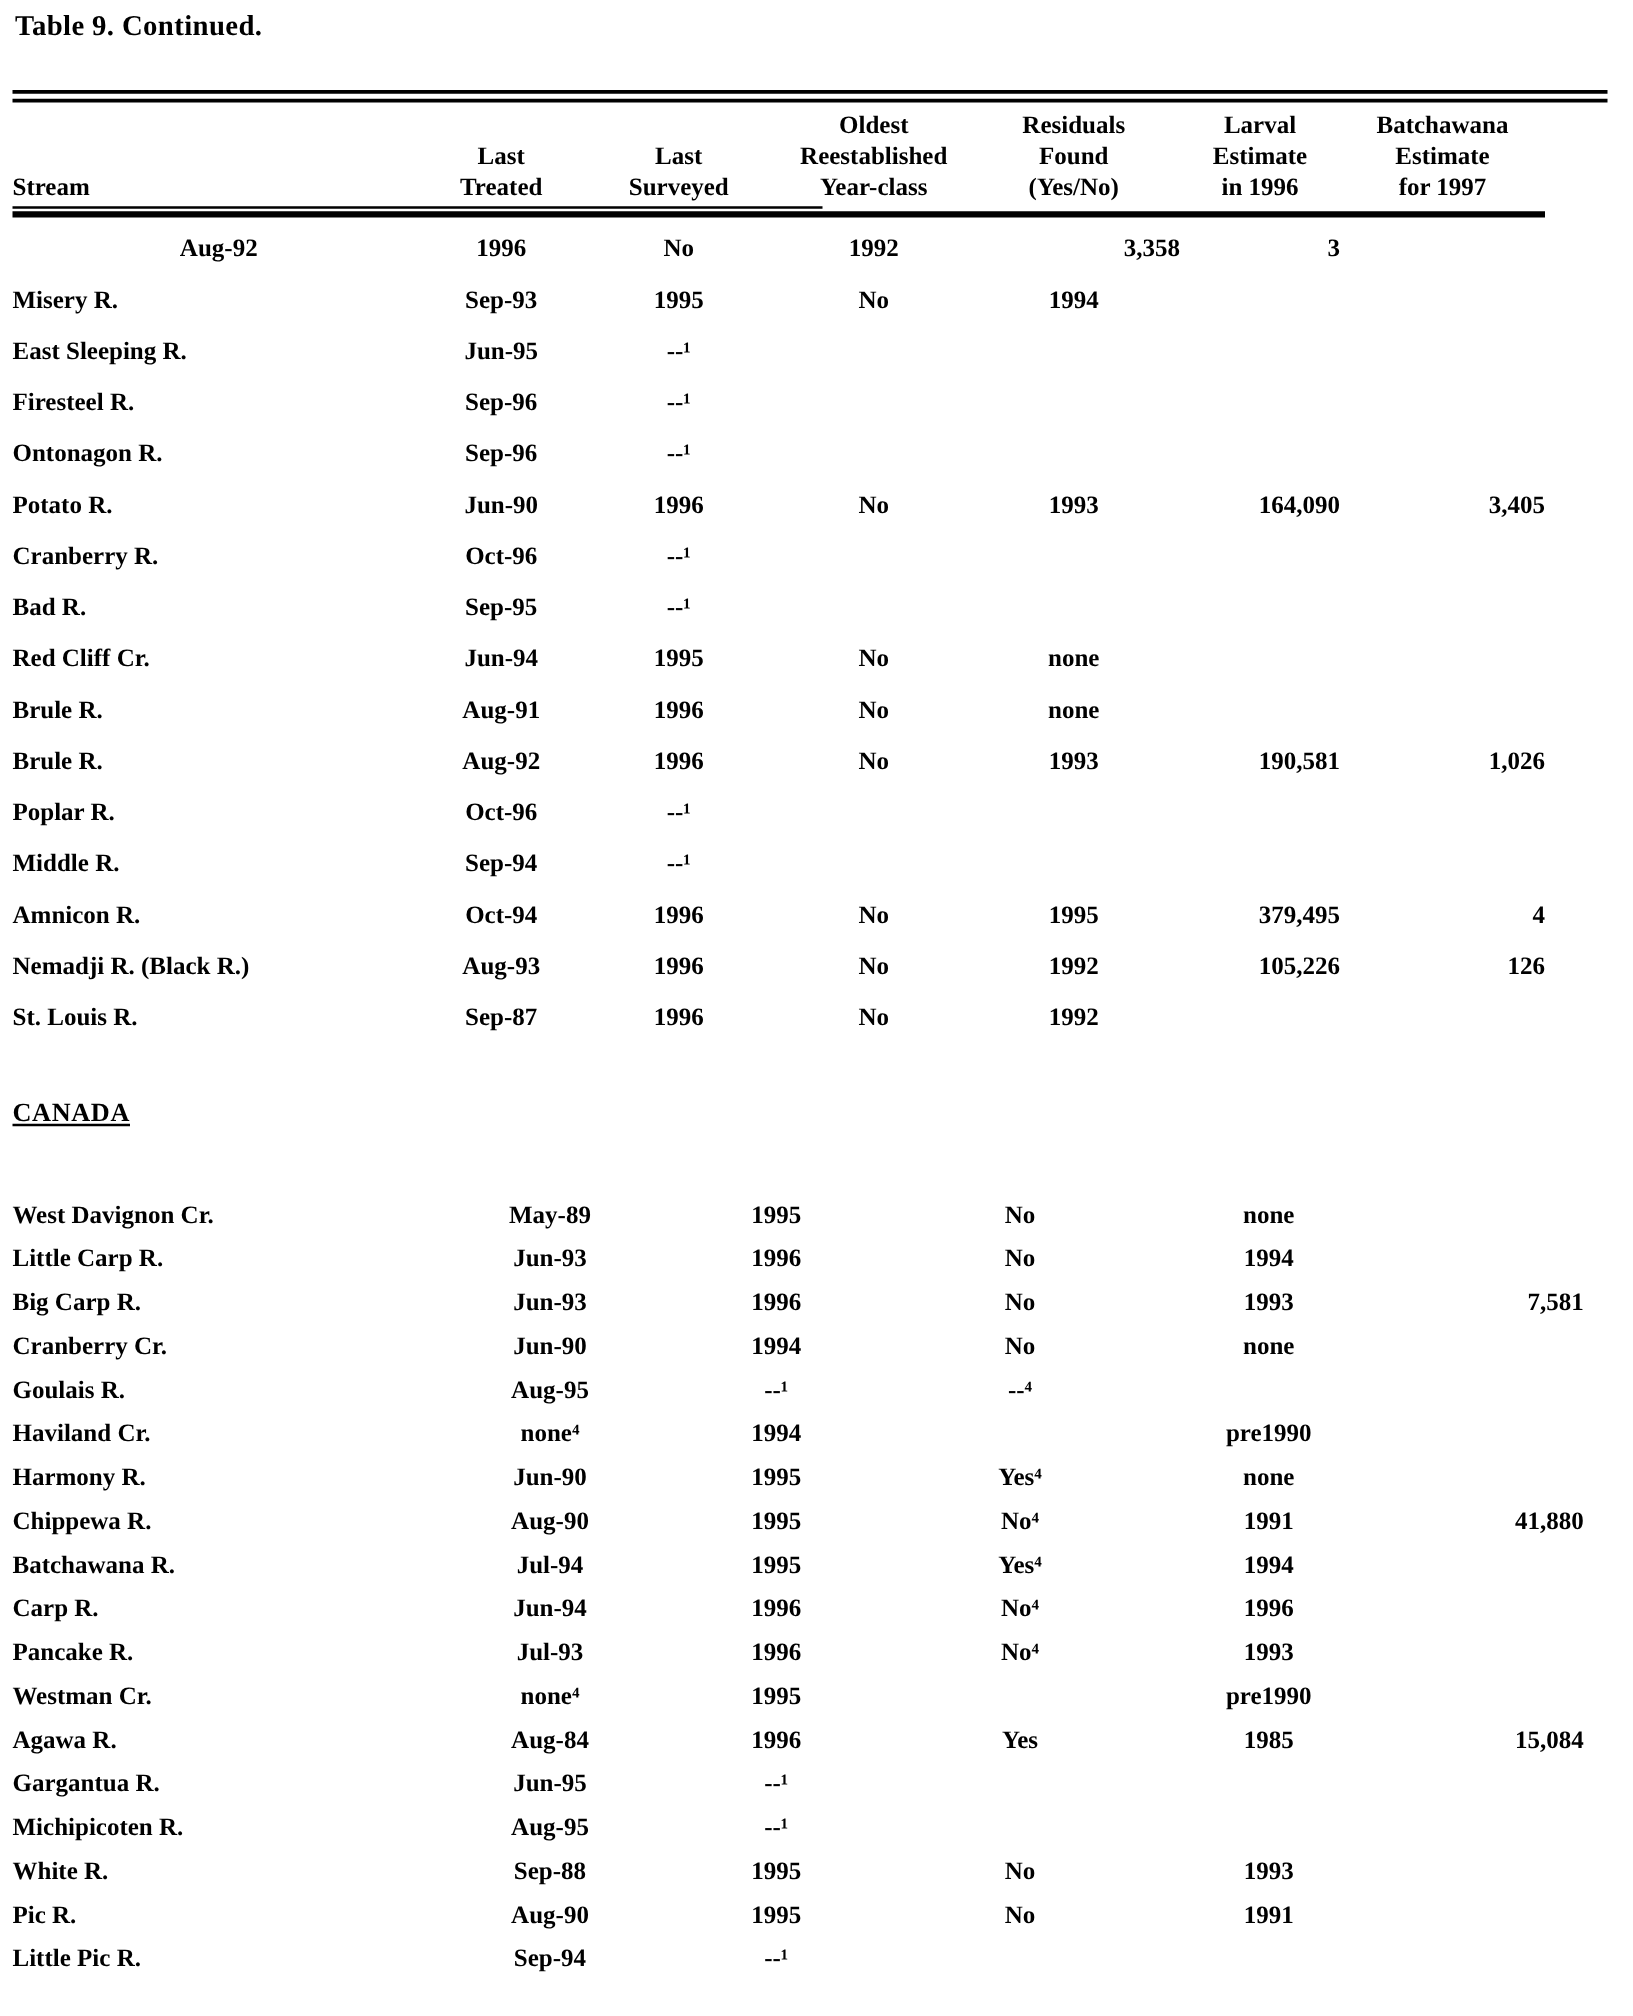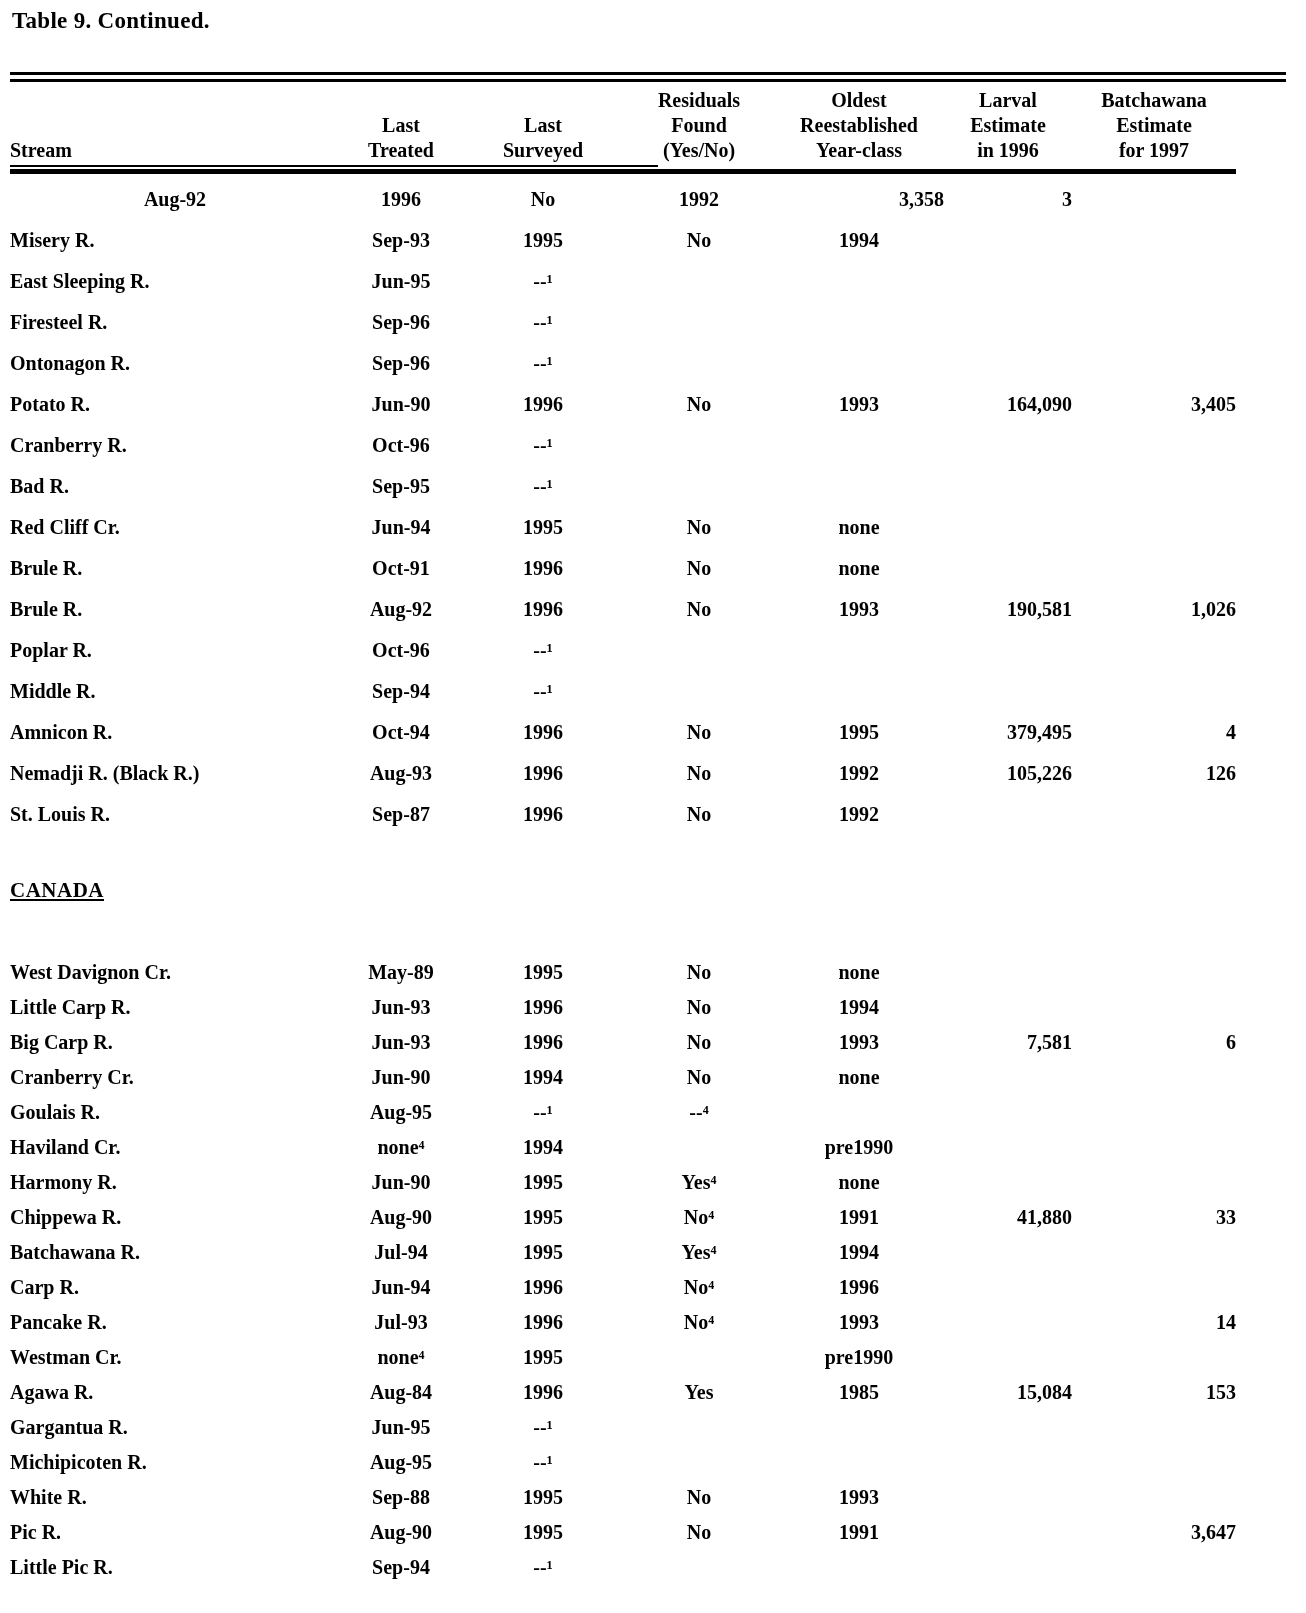--- a/index.html
+++ b/index.html
@@ -33,21 +33,21 @@
     display: flex; flex-direction: column; justify-content: flex-end;
     text-align: center; font-size: 20px; line-height: 25px;
     white-space: nowrap;
   }
   .hcell.stream { text-align: left; }
   .hline { position: absolute; left: 0; bottom: 2px; width: 648px; height: 2px; background: #000; }
 
   .row { font-size: 20px; line-height: 24px; }
   .sec-us .row { padding-top: 17px; }
   .sec-us .row:first-child { padding-top: 13px; }
-  .sec-ca .row { padding-top: 11px; }
+  .sec-ca .row { padding-top: 11px; gap: 39px; }
   .cell { white-space: nowrap; }
   .c-stream { text-align: left; padding-right: 6px; }
   .c-center { text-align: center; }
   .c-right { text-align: right; }
   .stream2 { padding-left: 30px; }
 
   .sec-heading {
     font-size: 21px;
     text-decoration: underline;
     margin-top: 52px;
@@ -77,30 +77,30 @@
       <span></span>
       <span>Last</span>
       <span>Treated</span>
     </div>
     <div class="hcell">
       <span></span>
       <span>Last</span>
       <span>Surveyed</span>
     </div>
     <div class="hcell">
+      <span>Oldest</span>
+      <span>Reestablished</span>
+      <span>Year-class</span>
+    </div>
+    <div class="hcell">
       <span>Residuals</span>
       <span>Found</span>
       <span>(Yes/No)</span>
     </div>
     <div class="hcell">
-      <span>Oldest</span>
-      <span>Reestablished</span>
-      <span>Year-class</span>
-    </div>
-    <div class="hcell">
       <span>Larval</span>
       <span>Estimate</span>
       <span>in 1996</span>
     </div>
     <div class="hcell">
       <span>Batchawana</span>
       <span>Estimate</span>
       <span>for 1997</span>
     </div>
     <div class="hline"></div>
@@ -201,21 +201,21 @@
           <div class="cell c-center">1995</div>
           <div class="cell c-center">No</div>
           <div class="cell c-center">none</div>
           <div class="cell c-right"></div>
           <div class="cell c-right"></div>
         </div>
         <div class="grid row">
           <div class="cell c-stream">
             <div>Brule R.</div>
           </div>
-          <div class="cell c-center">Oct-91</div>
+          <div class="cell c-center">Aug-91</div>
           <div class="cell c-center">1996</div>
           <div class="cell c-center">No</div>
           <div class="cell c-center">none</div>
           <div class="cell c-right"></div>
           <div class="cell c-right"></div>
         </div>
         <div class="grid row">
           <div class="cell c-stream">
             <div>Brule R.</div>
           </div>

